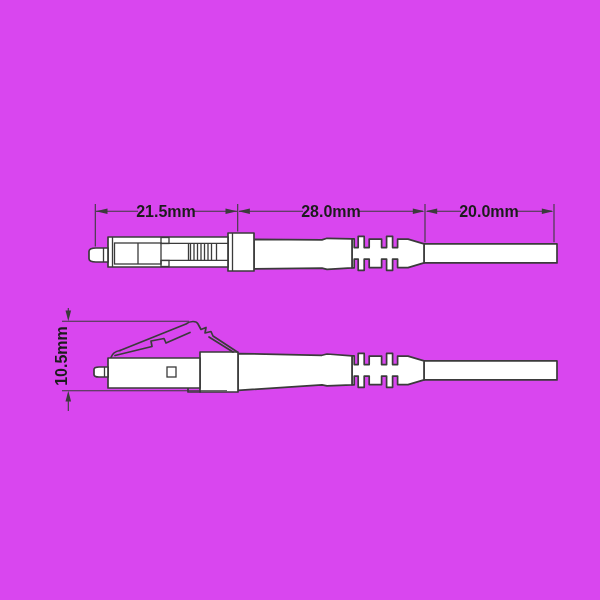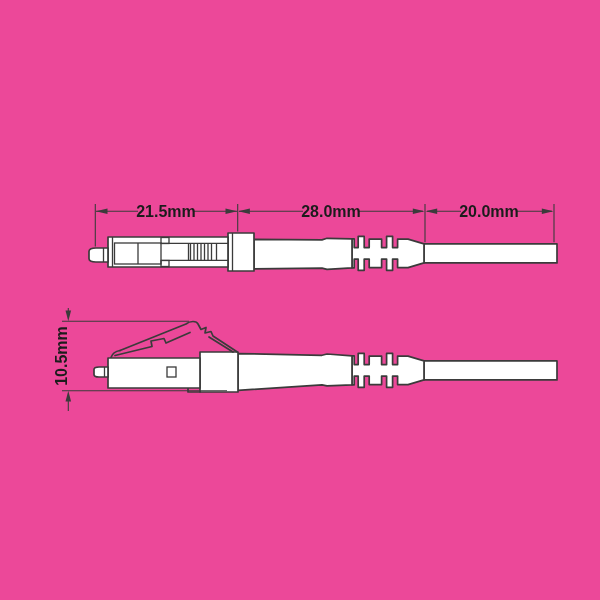--- a/index.html
+++ b/index.html
@@ -1,16 +1,16 @@
 <!DOCTYPE html>
 <html><head>
 <meta charset="utf-8">
 <style>
   html,body{margin:0;padding:0;background:#ffffff;}
-  .stage{width:600px;height:600px;background:#ec4899;position:relative;overflow:hidden;}
+  .stage{width:600px;height:600px;background:#d946ef;position:relative;overflow:hidden;}
   svg{display:block;}
   .part{stroke:#3b3b3b;stroke-width:1.7;fill:#ffffff;stroke-linejoin:round;}
   .part-line{stroke:#3b3b3b;stroke-width:1.7;fill:none;stroke-linejoin:round;stroke-linecap:round;}
   .thin{stroke:#3b3b3b;stroke-width:1.3;fill:none;}
   .dim-line{stroke:#3b3b3b;stroke-width:1.1;fill:none;}
   .dim-arrow{fill:#3b3b3b;stroke:none;}
   .dim-text{font-family:"Liberation Sans", sans-serif;font-size:16px;font-weight:bold;fill:#1c1c1c;text-anchor:middle;}
 </style>
 </head>
 <body>

